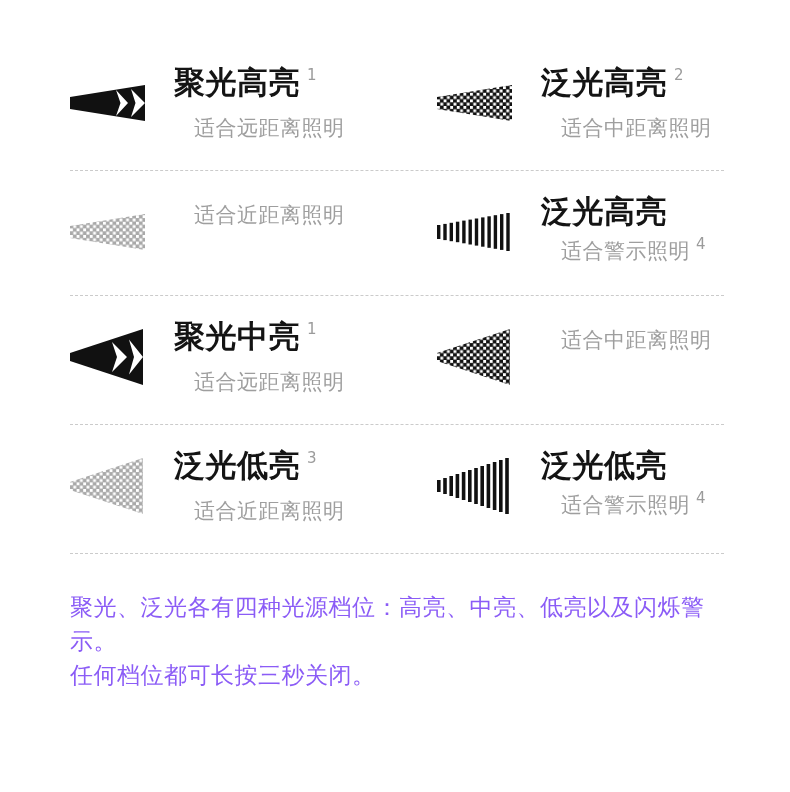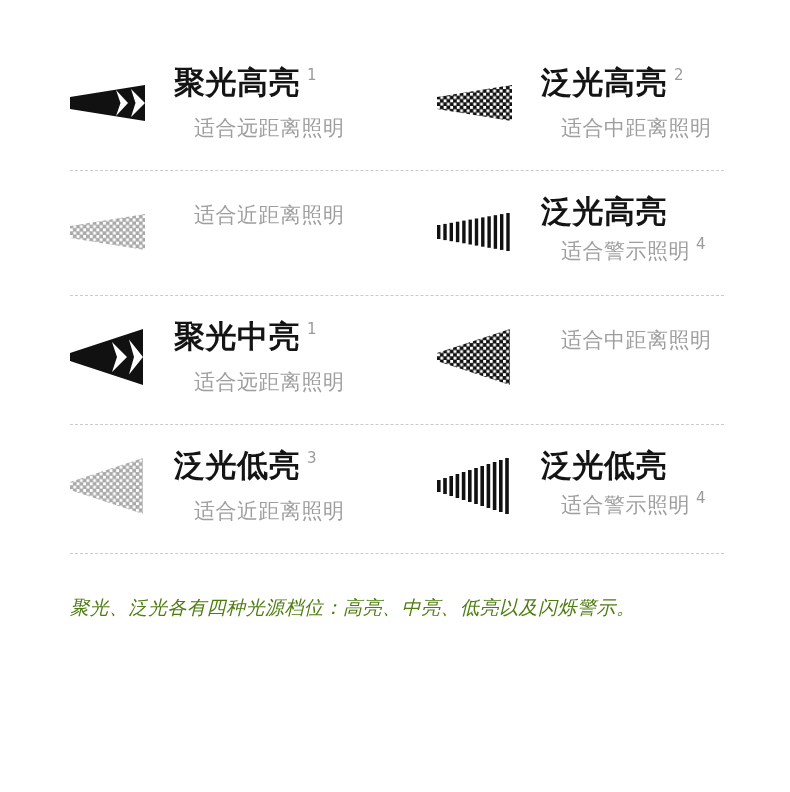--- a/index.html
+++ b/index.html
@@ -30,21 +30,21 @@
     font-size:15px;font-weight:400;color:#9b9b9b;
     position:relative;top:-13px;margin-left:7px;letter-spacing:0;
   }
   .subtitle-line{
     font-size:21px;font-weight:400;color:#9e9e9e;
     line-height:28px;margin-top:8px;letter-spacing:0.5px;white-space:nowrap;margin-left:20px;
   }
   .subtitle-line .sup{top:-9px;margin-left:6px;}
   .footer{
     padding-top:36px;
-    font-size:19px;color:#4d7c0f;line-height:34px;letter-spacing:0.5px;font-style:italic;
+    font-size:23px;color:#8b5cf6;line-height:34px;letter-spacing:0.5px;
   }
   .defs-holder{position:absolute;width:0;height:0;overflow:hidden;}
 </style>
 </head>
 <body>
 
 <svg class="defs-holder" aria-hidden="true">
   <defs>
     <pattern id="pat-check-black" width="6.6" height="6.6" patternUnits="userSpaceOnUse">
       <rect width="6.6" height="6.6" fill="#111111"></rect>
@@ -184,15 +184,16 @@
       </div>
       <div class="text-block">
         <div class="title-line"><span>泛光低亮</span></div>
         <div class="subtitle-line"><span>适合警示照明</span><span class="sup">4</span></div>
       </div>
     </div>
   </div>
 
   <div class="footer">
     <div>聚光、泛光各有四种光源档位：高亮、中亮、低亮以及闪烁警示。</div>
+    <div>任何档位都可长按三秒关闭。</div>
   </div>
 
 </div>
 
 </body></html>

